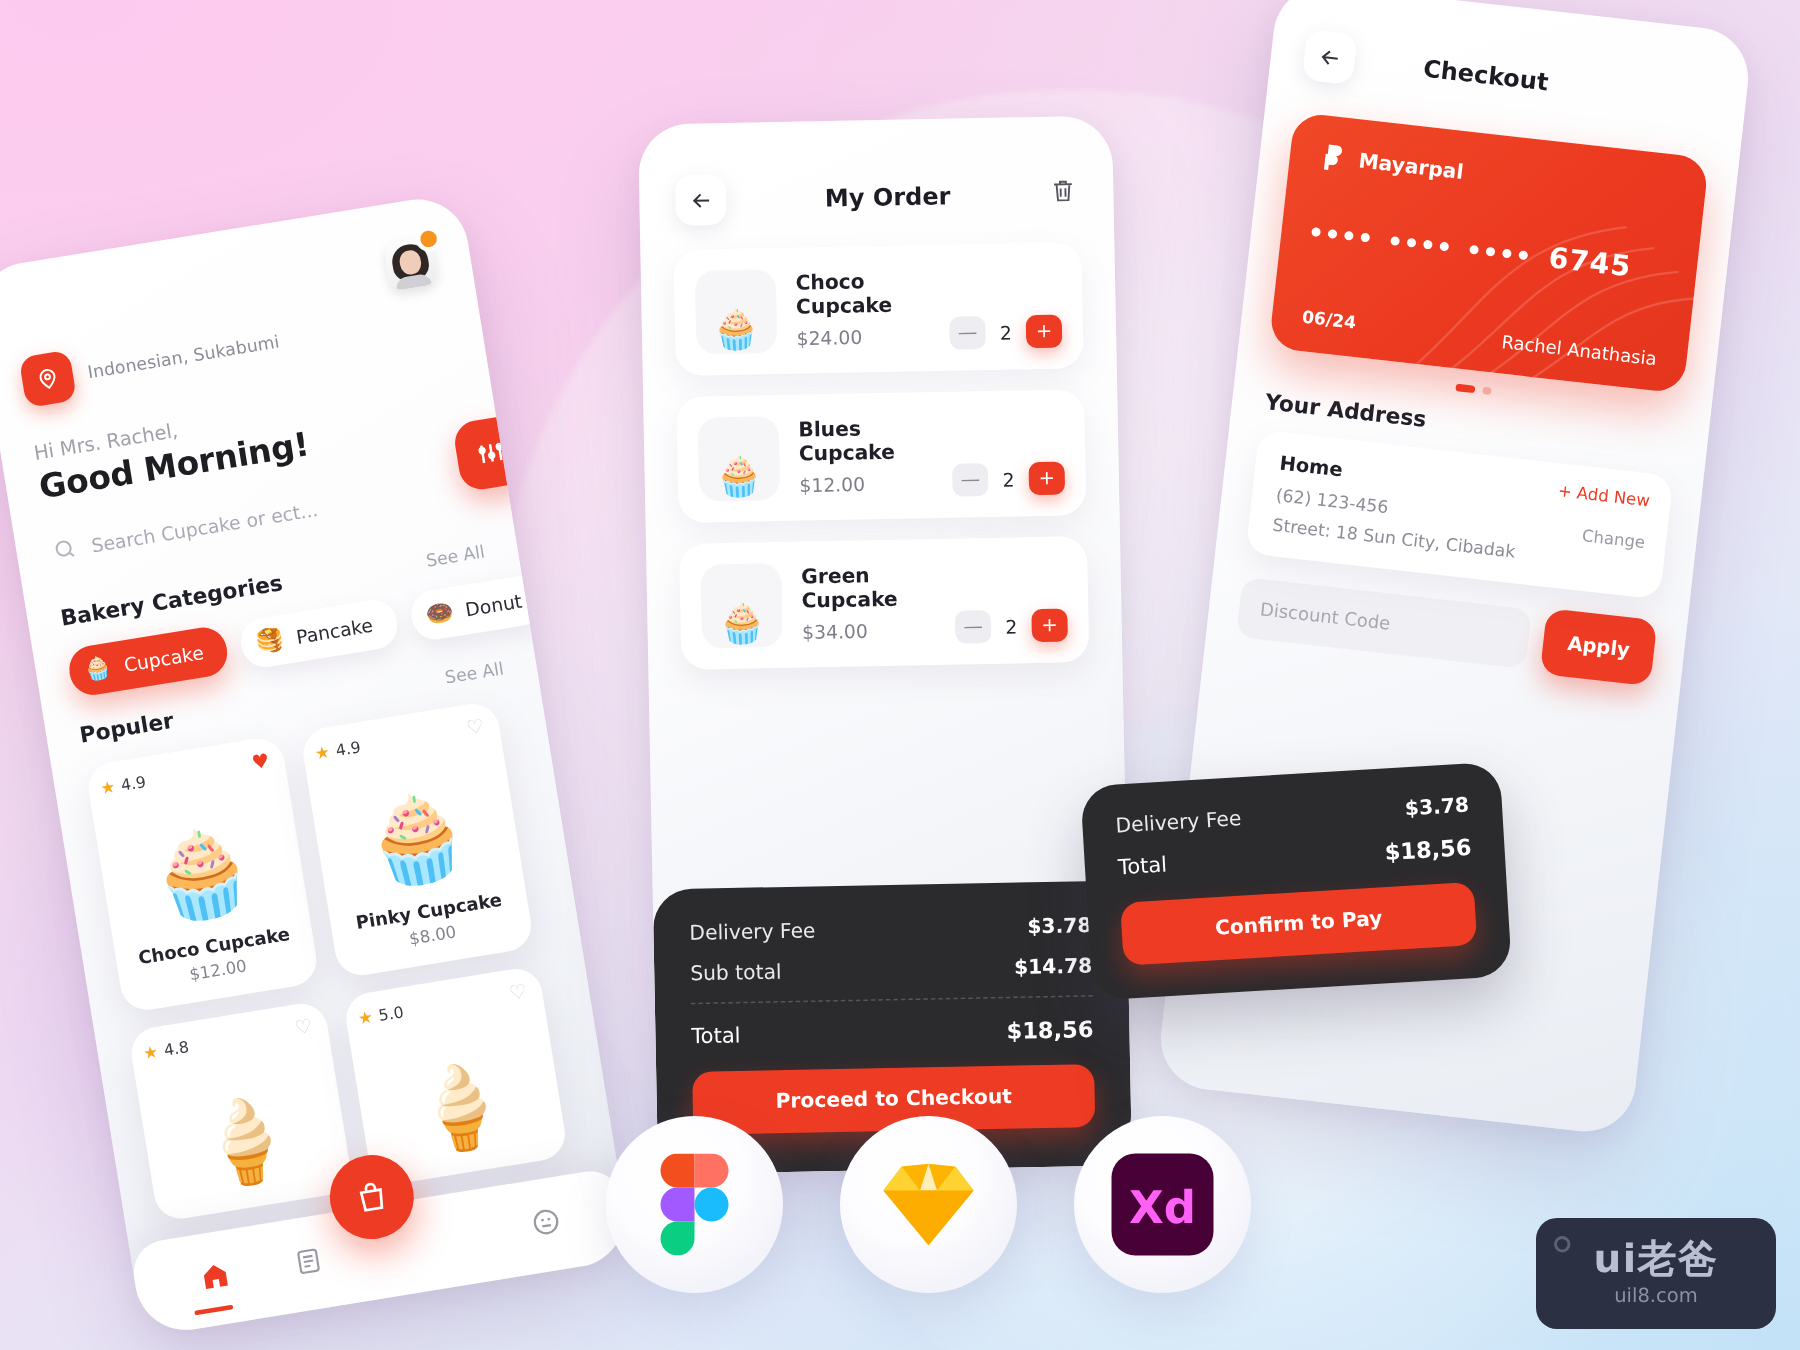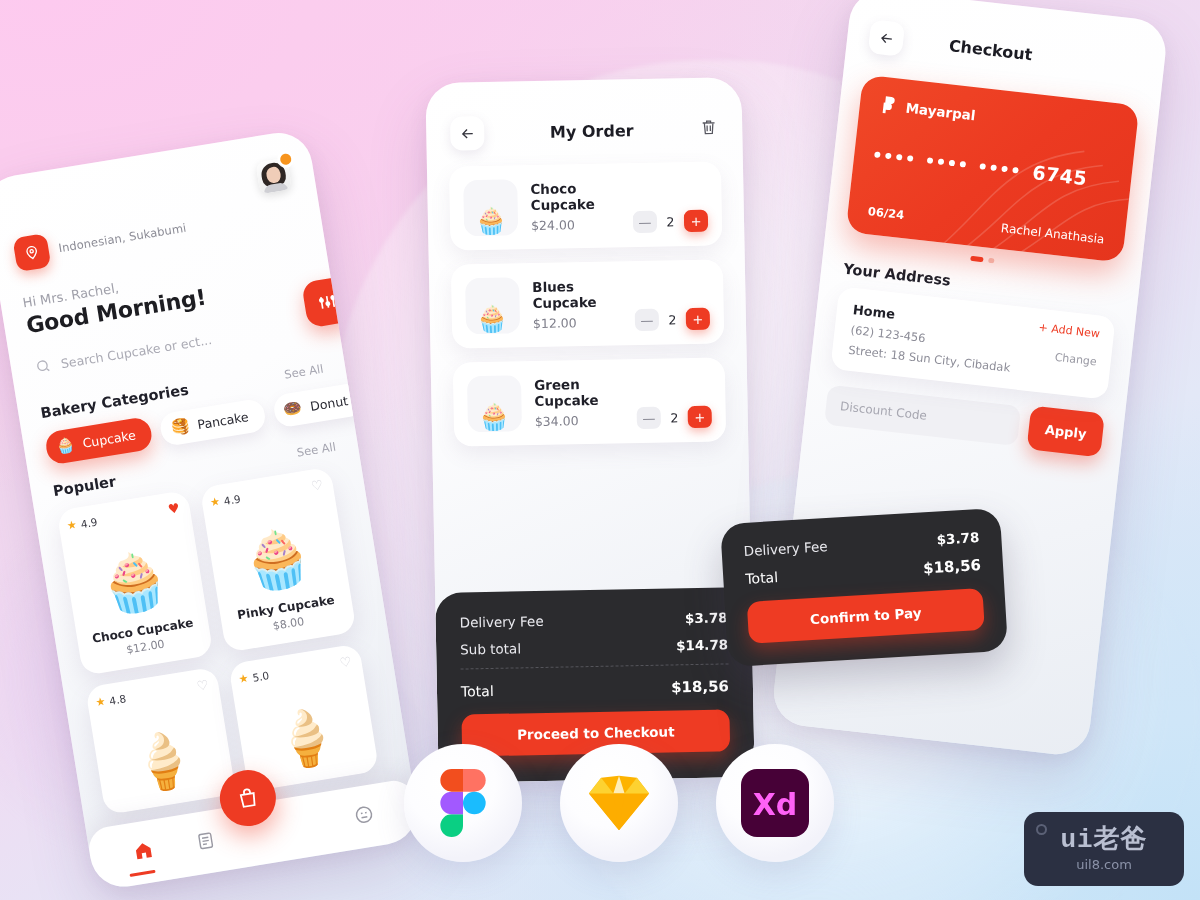--- a/index.html
+++ b/index.html
@@ -248,21 +248,21 @@
   }
 
   
   #watermark{
     position:absolute; right:16px; bottom:14px; width:160px; height:74px;
     border-radius:14px; background:#2b3042;
     display:flex; flex-direction:column; align-items:center; justify-content:center;
   }
   .wm-dot{ position:absolute; left:12px; top:12px; width:11px; height:11px;
     border-radius:50%; border:2px solid #5b6176; }
-  .wm-main{ font-size:26px; font-weight:bold; color:#b9bfd1; letter-spacing:1px; line-height:1;font-family:Liberation Mono, monospace; }
+  .wm-main{ font-size:26px; font-weight:bold; color:#b9bfd1; letter-spacing:1px; line-height:1; }
   .wm-sub{ font-size:13px; color:#8b92a8; margin-top:4px; }
 </style>
 </head>
 <body>
 
 <div id="bg">
   <div class="bg-base"></div>
   <div class="bg-blob-1"></div>
   <div class="bg-blob-2"></div>
   <div class="bg-blob-3"></div>

